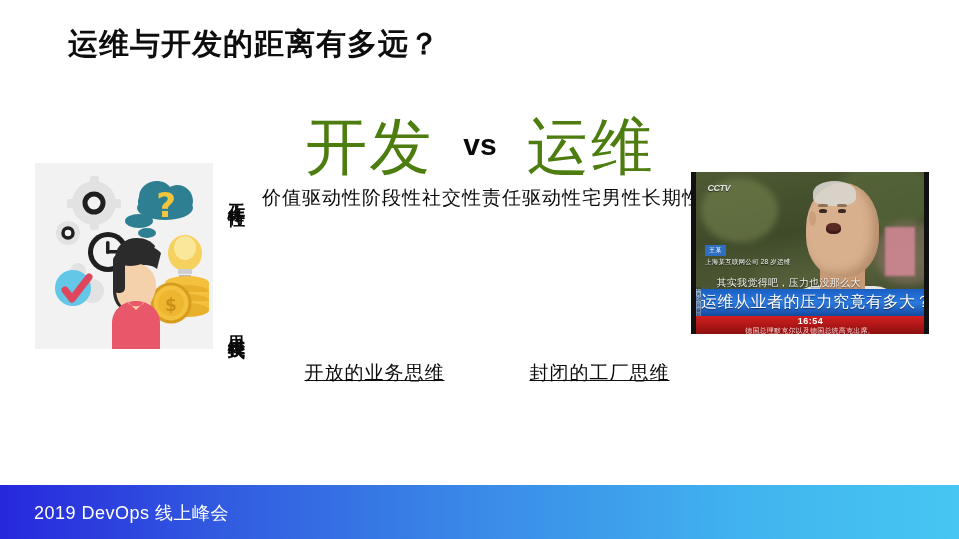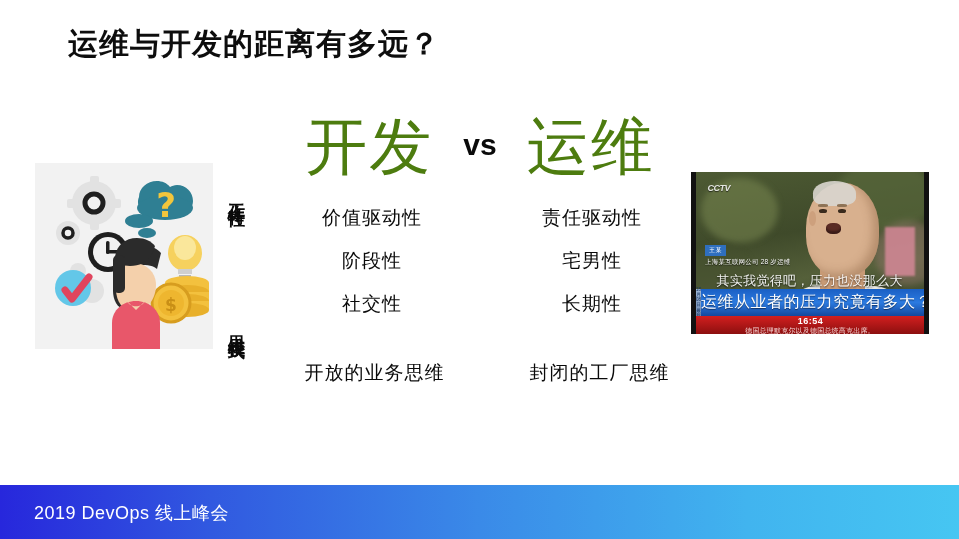--- a/index.html
+++ b/index.html
@@ -85,39 +85,39 @@
   .attrs {
     position: absolute;
     left: 262px;
     top: 188px;
     width: 440px;
     display: flex;
   }
   .attr-col {
     width: 50%;
     display: flex;
-    flex-direction: column;
+    flex-direction: row;
     align-items: center;
-    margin-top: 20px;
   }
   .attr-item {
     font-size: 19px;
     line-height: 1;
     padding: 0 0 24px 0;
     color: #0a0a0a;
     letter-spacing: 1px;
   }
 
   
   .mindset {
     position: absolute;
     left: 262px;
     top: 360px;
     width: 450px;
     display: flex;
+    text-decoration: underline;
   }
   .mindset > div {
     width: 50%;
     text-align: center;
     font-size: 19px;
     letter-spacing: 1px;
     color: #0a0a0a;
   }
 
   
@@ -225,21 +225,21 @@
     margin-top: 2px;
     text-shadow: 0 1px 1px rgba(0,0,0,.8);
     letter-spacing: .2px;
     white-space: nowrap;
   }
 
   
   .subtitle-line {
     position: absolute; left: 9%; bottom: 27%;
     color: #ffffff;
-    font-size: 13px;
+    font-size: 10px;
     letter-spacing: .3px;
     text-shadow: 0 1px 2px rgba(0,0,0,.85);
     white-space: nowrap;
     opacity: .92;
   }
 
   
   .headline-bar {
     position: absolute; left: 0; right: 0; bottom: 11%;
     height: 17%;

